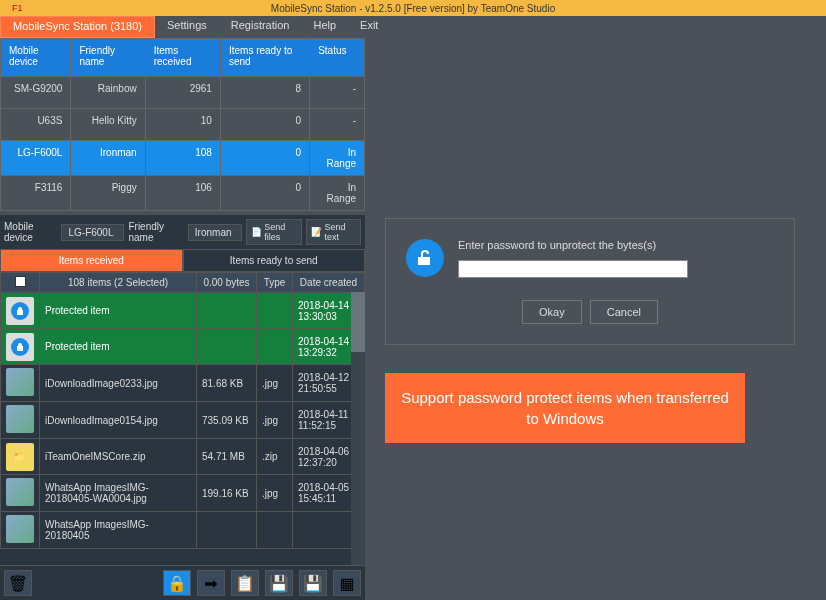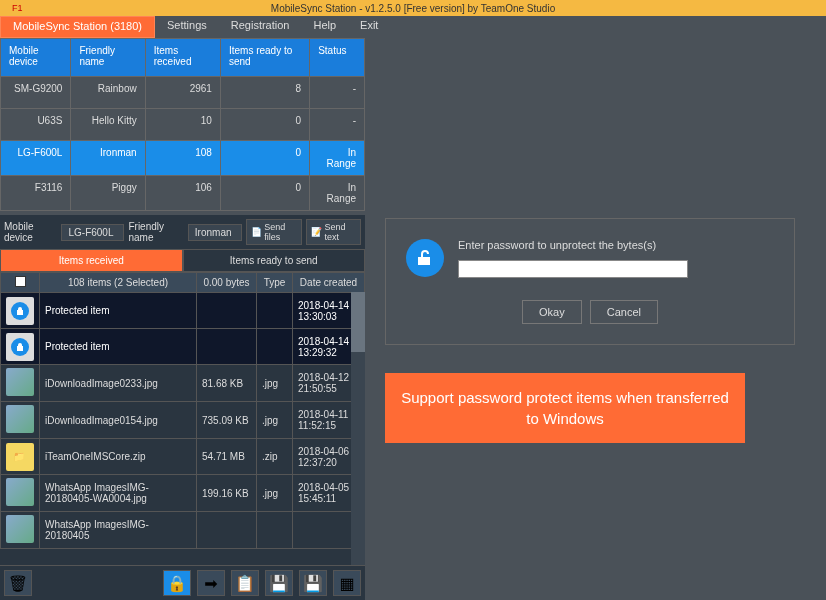--- a/index.html
+++ b/index.html
@@ -20,21 +20,21 @@
 .devbar { background: #2a3540; padding: 4px; display: flex; align-items: center; gap: 4px; font-size: 10px; color: #ddd; margin-top: 4px; }
 .devbar-field { background: #3a4550; border: 1px solid #555; padding: 2px 6px; color: #ddd; font-size: 10px; }
 .devbar-btn { background: #3a4550; border: 1px solid #555; padding: 2px 4px; font-size: 9px; color: #ddd; display: flex; align-items: center; gap: 2px; cursor: pointer; }
 .tabbar { display: flex; background: #2a3540; }
 .tab { flex: 1; padding: 5px; font-size: 10px; text-align: center; color: #ddd; cursor: pointer; border: 1px solid #555; }
 .tab.active { background: #ff6b35; color: #fff; }
 .itemtable-wrap { flex: 1; overflow-y: auto; background: #2a3540; position: relative; }
 .itemtable { width: 100%; border-collapse: collapse; }
 .itemtable th { background: #3a4a5a; color: #ddd; font-size: 10px; font-weight: normal; padding: 3px 5px; border: 1px solid #555; text-align: center; }
 .itemtable td { border: 1px solid #555; font-size: 10px; color: #ddd; padding: 3px 5px; height: 36px; }
-.itemtable tr.sel td { background: #0f172a; color: #fff; }
+.itemtable tr.sel td { background: #15803d; color: #fff; }
 .thumb { width: 28px; height: 28px; background: #ddd; display: inline-flex; align-items: center; justify-content: center; border-radius: 2px; }
 .thumb.img { background: linear-gradient(135deg,#8ac,#6a8); }
 .thumb.zip { background: #f5d862; }
 .lock-ico { width: 18px; height: 18px; border-radius: 50%; background: #1a8de8; display: inline-flex; align-items: center; justify-content: center; }
 .toolbar { background: #2a3540; padding: 4px; display: flex; gap: 6px; border-top: 1px solid #555; }
 .tool-btn { width: 28px; height: 26px; background: #3a4a5a; border: 1px solid #555; display: flex; align-items: center; justify-content: center; cursor: pointer; }
 .tool-btn.accent { background: #1a8de8; }
 .scrollbar { position: absolute; right: 0; top: 20px; bottom: 0; width: 14px; background: #3a4550; }
 .scrollbar-thumb { background: #6a7580; width: 100%; height: 60px; position: absolute; top: 0; }
 .dialog { position: absolute; top: 180px; left: 20px; width: 410px; background: #4a5158; border: 1px solid #666; padding: 20px; }

